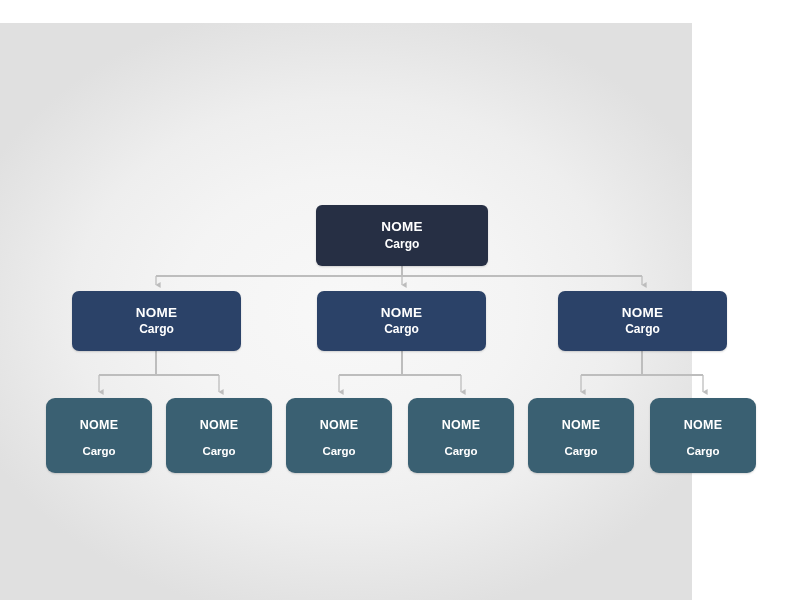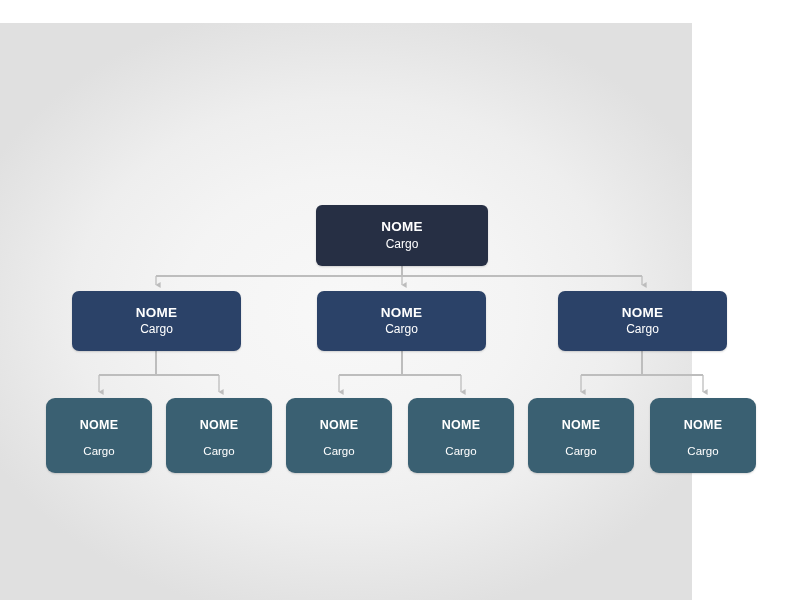--- a/index.html
+++ b/index.html
@@ -51,21 +51,21 @@
     box-shadow: 0 1px 2px rgba(0,0,0,0.16);
     user-select: none;
   }
 
   .node .node-name {
     font-weight: bold;
     letter-spacing: 0.3px;
     line-height: 1.15;
   }
   .node .node-role {
-    font-weight: normal;
+    font-weight: bold;
     line-height: 1.15;
   }
 
   
   .level-1 {
     background: #262f44;
     width: 172px;
     height: 61px;
     border-radius: 6px;
   }

